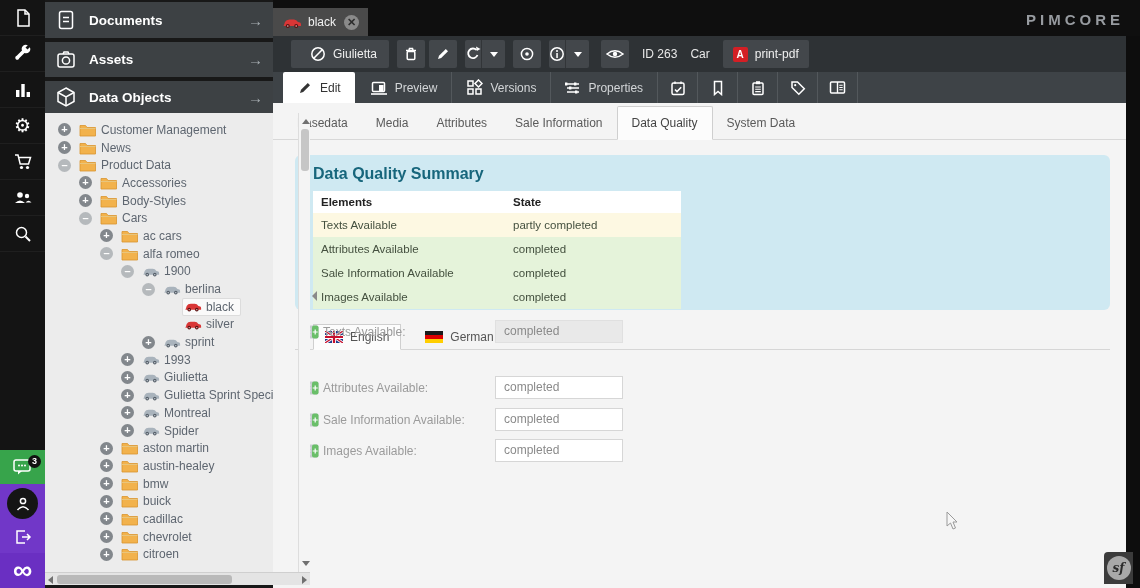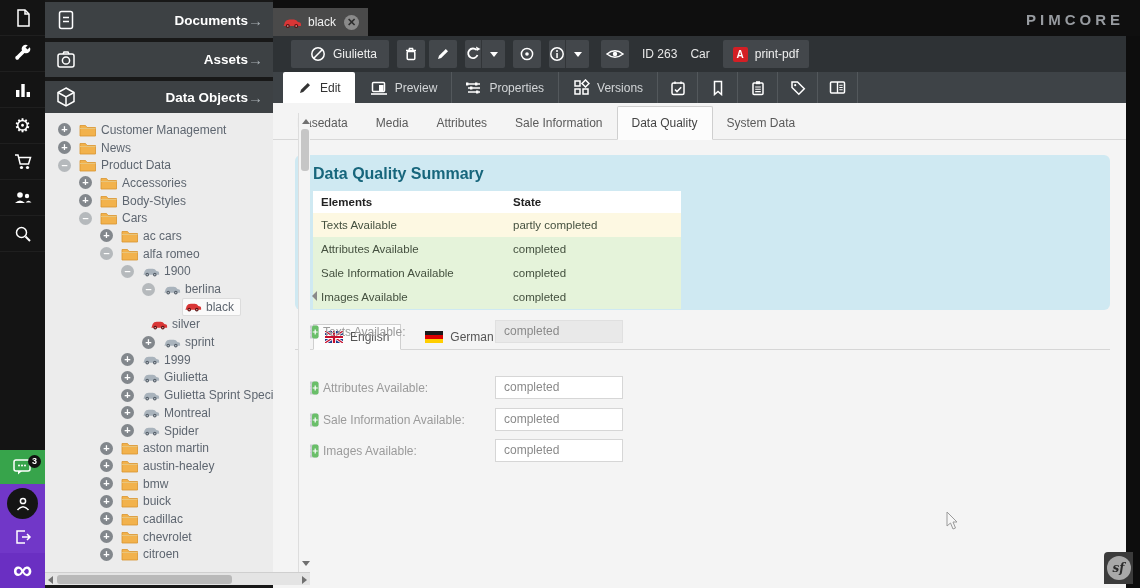--- a/index.html
+++ b/index.html
@@ -19,21 +19,21 @@
   .avatar-circle { position:absolute; left:7px; top:4px; width:31px; height:31px; background:#151515;
     border-radius:50%; display:flex; align-items:center; justify-content:center; }
   #logout-btn { position:absolute; left:0; top:38px; width:45px; height:30px; display:flex;
     align-items:center; justify-content:center; }
   #rail-logo { position:absolute; left:0; top:553px; width:45px; height:35px; background:#6a2fc2;
     display:flex; align-items:center; justify-content:center; color:#fff; font-size:27px; font-weight:bold; }
 
   
   #sidebar { position:absolute; left:45px; top:0; width:228px; height:588px; background:#181818; z-index:20; }
   .acc-header { position:absolute; left:0; width:228px; height:36px; background:#3d4144;
-    display:flex; align-items:center; padding:0 10px; cursor:pointer;text-align:right; }
+    display:flex; align-items:center; padding:0 10px; cursor:pointer; }
   .acc-header .hicon { width:22px; height:22px; margin-right:12px; flex:0 0 auto; }
   .acc-header .hlabel { color:#fff; font-size:13.5px; font-weight:bold; flex:1; }
   .acc-header .harrow { color:#a7adb2; font-size:15px; }
   #tree-wrap { position:absolute; left:0; top:113px; width:228px; height:459px; background:#ececec;
     overflow:hidden; padding-top:8px; }
   .tree-row { height:17.7px; display:flex; align-items:center; white-space:nowrap; cursor:pointer; }
   .expander { width:20px; flex:0 0 auto; display:flex; align-items:center; }
   .exp-circle { width:13px; height:13px; border-radius:50%; color:#fff; font-size:11px; font-weight:bold;
     line-height:12px; text-align:center; }
   .exp-plus .exp-circle { background:#82878c; }
@@ -429,21 +429,21 @@
               <path d="M2,9 L3,6 Q4.2,3.5 7.5,3.5 L12,3.5 Q14.5,3.5 16,6 L18,6.6 Q19,7 19,8.4 V10 H1.5 Z" fill="#d93636"></path>
               <circle cx="5.8" cy="10" r="2" fill="#5a1212"></circle>
               <circle cx="14.2" cy="10" r="2" fill="#5a1212"></circle>
               <circle cx="5.8" cy="10" r="0.8" fill="#f0b6b6"></circle>
               <circle cx="14.2" cy="10" r="0.8" fill="#f0b6b6"></circle>
             </svg>
           </span>
           <span class="tree-label">black</span>
         </span>
       </div>
-      <div class="tree-row" style="padding-left: 84px;">
+      <div class="tree-row" style="padding-left: 118px;">
         <span class="expander"></span>
         <span class="row-core">
           <span class="tree-icon" style="display: inline-flex; align-items: center;">
             <svg width="20" height="13" viewBox="0 0 20 13">
               <path d="M2,9 L3,6 Q4.2,3.5 7.5,3.5 L12,3.5 Q14.5,3.5 16,6 L18,6.6 Q19,7 19,8.4 V10 H1.5 Z" fill="#d93636"></path>
               <circle cx="5.8" cy="10" r="2" fill="#5a1212"></circle>
               <circle cx="14.2" cy="10" r="2" fill="#5a1212"></circle>
               <circle cx="5.8" cy="10" r="0.8" fill="#f0b6b6"></circle>
               <circle cx="14.2" cy="10" r="0.8" fill="#f0b6b6"></circle>
             </svg>
@@ -475,21 +475,21 @@
         <span class="row-core">
           <span class="tree-icon" style="display: inline-flex; align-items: center;">
             <svg width="20" height="13" viewBox="0 0 20 13">
               <path d="M2,9 L3,6 Q4.2,3.5 7.5,3.5 L12,3.5 Q14.5,3.5 16,6 L18,6.6 Q19,7 19,8.4 V10 H1.5 Z" fill="#a9b3bc"></path>
               <circle cx="5.8" cy="10" r="2" fill="#57606a"></circle>
               <circle cx="14.2" cy="10" r="2" fill="#57606a"></circle>
               <circle cx="5.8" cy="10" r="0.8" fill="#cfd6dc"></circle>
               <circle cx="14.2" cy="10" r="0.8" fill="#cfd6dc"></circle>
             </svg>
           </span>
-          <span class="tree-label">1999</span>
+          <span class="tree-label">1993</span>
         </span>
       </div>
       <div class="tree-row" style="padding-left: 76px;">
         <span class="expander exp-plus">
           <i class="exp-circle" style="font-style: normal;">+</i>
         </span>
         <span class="row-core">
           <span class="tree-icon" style="display: inline-flex; align-items: center;">
             <svg width="20" height="13" viewBox="0 0 20 13">
               <path d="M2,9 L3,6 Q4.2,3.5 7.5,3.5 L12,3.5 Q14.5,3.5 16,6 L18,6.6 Q19,7 19,8.4 V10 H1.5 Z" fill="#a9b3bc"></path>
@@ -772,40 +772,40 @@
           <svg width="18" height="16" viewBox="0 0 18 16">
             <rect x="2.5" y="2.5" width="12" height="9" rx="1" fill="none" stroke="#fff" stroke-width="1.5"></rect>
             <rect x="9" y="5" width="4.5" height="6.5" fill="#fff"></rect>
             <path d="M1,14 h16" stroke="#fff" stroke-width="1.6"></path>
           </svg>
         </span>
         <span>Preview</span>
       </div>
       <div class="ptab">
         <span class="pticon" style="display: inline-flex; align-items: center;">
+          <svg width="17" height="17" viewBox="0 0 17 17">
+            <rect x="2" y="2" width="5" height="5" fill="none" stroke="#fff" stroke-width="1.5"></rect>
+            <rect x="10" y="2" width="5" height="5" fill="none" stroke="#fff" stroke-width="1.5" transform="rotate(45 12.5 4.5)"></rect>
+            <rect x="2" y="10" width="5" height="5" fill="none" stroke="#fff" stroke-width="1.5"></rect>
+            <rect x="10" y="10" width="5" height="5" fill="none" stroke="#fff" stroke-width="1.5"></rect>
+          </svg>
+        </span>
+        <span>Versions</span>
+      </div>
+      <div class="ptab">
+        <span class="pticon" style="display: inline-flex; align-items: center;">
           <svg width="16" height="16" viewBox="0 0 16 16">
             <path d="M2,4 h12 M2,8 h12 M2,12 h12" stroke="#fff" stroke-width="1.3"></path>
             <rect x="9,2.5" y="2.5" width="2.4" height="3" fill="#fff"></rect>
             <rect x="9" y="2.5" width="2.4" height="3" fill="#fff"></rect>
             <rect x="4" y="6.5" width="2.4" height="3" fill="#fff"></rect>
             <rect x="10" y="10.5" width="2.4" height="3" fill="#fff"></rect>
           </svg>
         </span>
         <span>Properties</span>
-      </div>
-      <div class="ptab">
-        <span class="pticon" style="display: inline-flex; align-items: center;">
-          <svg width="17" height="17" viewBox="0 0 17 17">
-            <rect x="2" y="2" width="5" height="5" fill="none" stroke="#fff" stroke-width="1.5"></rect>
-            <rect x="10" y="2" width="5" height="5" fill="none" stroke="#fff" stroke-width="1.5" transform="rotate(45 12.5 4.5)"></rect>
-            <rect x="2" y="10" width="5" height="5" fill="none" stroke="#fff" stroke-width="1.5"></rect>
-            <rect x="10" y="10" width="5" height="5" fill="none" stroke="#fff" stroke-width="1.5"></rect>
-          </svg>
-        </span>
-        <span>Versions</span>
       </div>
       <div class="pibtn">
         <span style="display: inline-flex; align-items: center;">
           <svg width="16" height="16" viewBox="0 0 16 16">
             <rect x="2" y="3" width="12" height="11.5" rx="1.5" fill="none" stroke="#fff" stroke-width="1.5"></rect>
             <path d="M5,1.5 v2.5 M11,1.5 v2.5" stroke="#fff" stroke-width="1.4"></path>
             <path d="M5,9.5 l2,2 L11.2,7.3" fill="none" stroke="#fff" stroke-width="1.6"></path>
           </svg>
         </span>
       </div>

